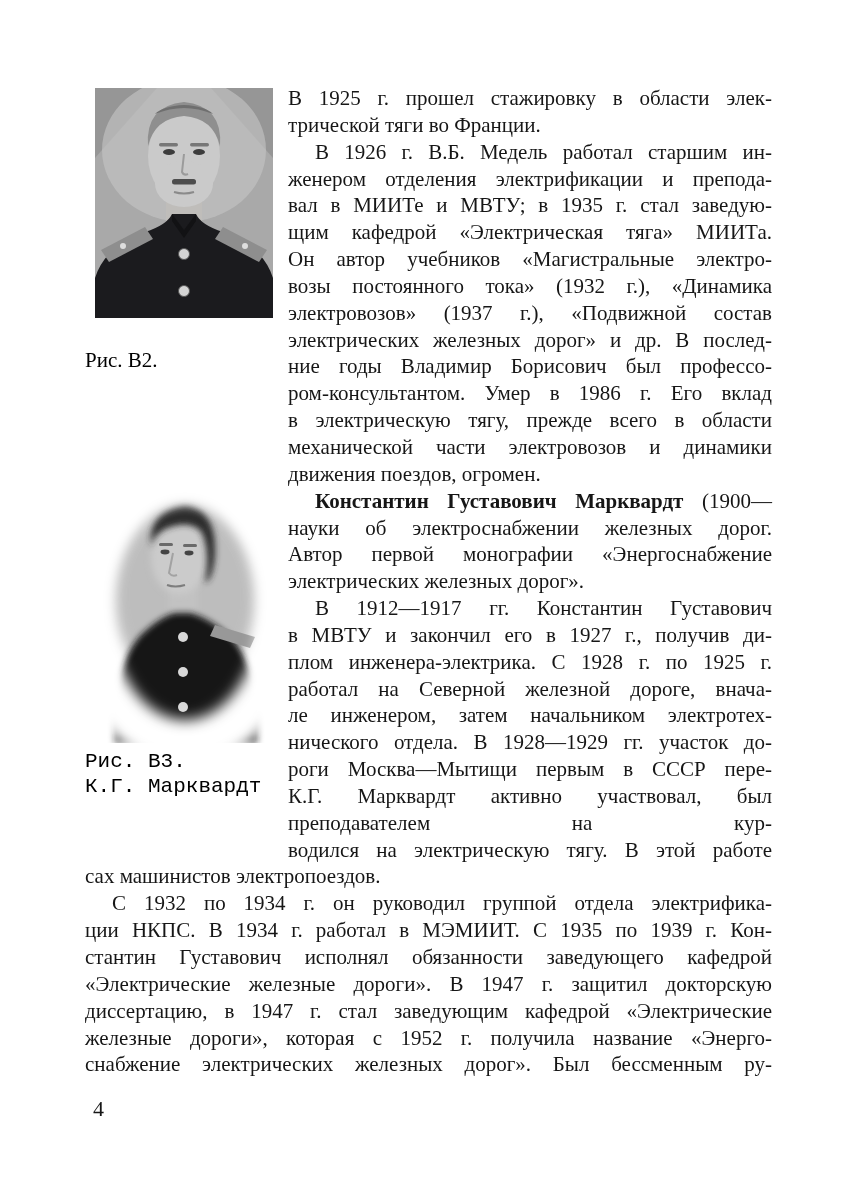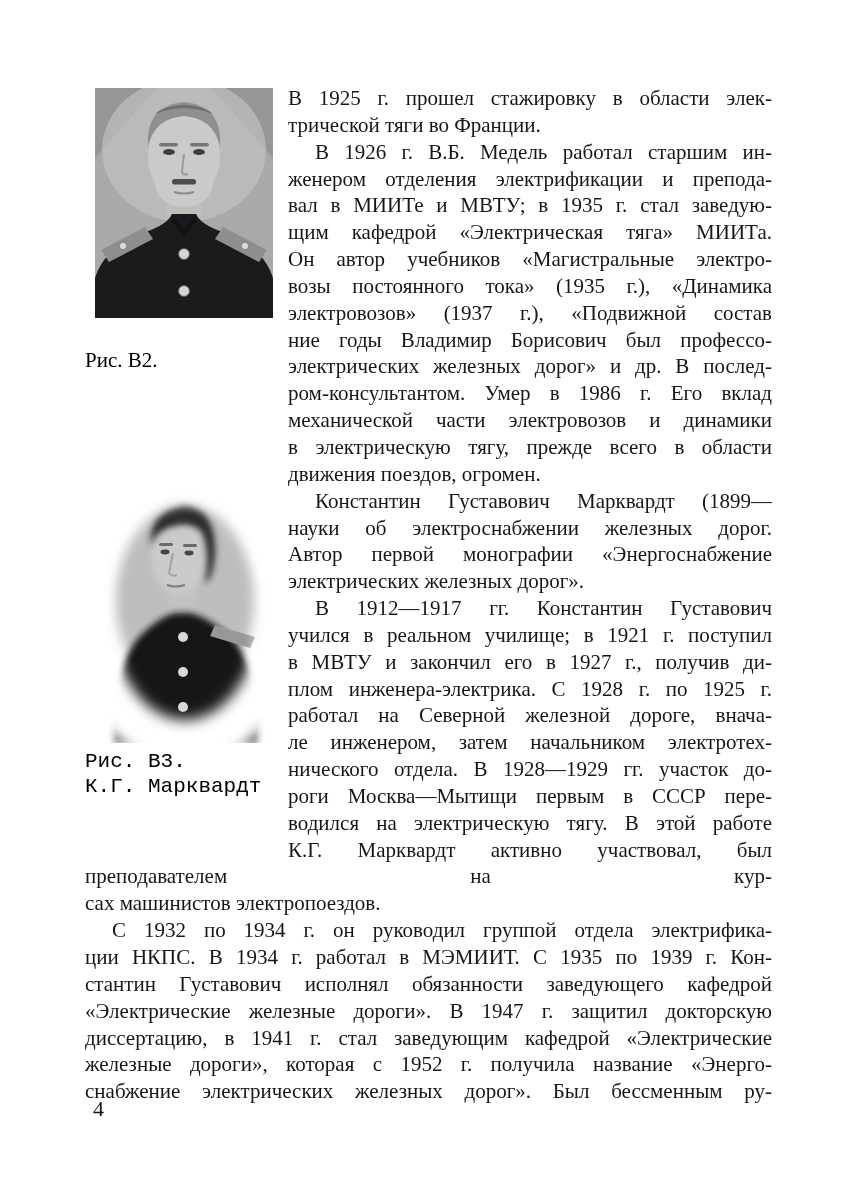--- a/index.html
+++ b/index.html
@@ -20,21 +20,21 @@
     font-size: 21px;
   }
   .ln {
     text-align: justify;
     text-align-last: justify;
     line-height: 26.85px;
     white-space: normal;
   }
   .ln.end { text-align-last: left; }
   .ln.ind { text-indent: 27px; }
-  .ln b { font-weight: normal; }
+  .ln b { font-weight: bold; }
 
   figure.fig { margin: 0; padding: 0; }
   .fig1 {
     float: left;
     width: 203px;
     height: 400px;
   }
   .fig2 {
     float: left;
     clear: left;
@@ -153,46 +153,45 @@
       </figcaption>
     </figure>
 
   <div class="ln">В 1925 г. прошел стажировку в области элек-</div>
       <div class="ln end">трической тяги во Франции.</div>
       <div class="ln ind">В 1926 г. В.Б. Медель работал старшим ин-</div>
       <div class="ln">женером отделения электрификации и препода-</div>
       <div class="ln">вал в МИИТе и МВТУ; в 1935 г. стал заведую-</div>
       <div class="ln">щим кафедрой «Электрическая тяга» МИИТа.</div>
       <div class="ln">Он автор учебников «Магистральные электро-</div>
-      <div class="ln">возы постоянного тока» (1935 г.), «Динамика</div>
+      <div class="ln">возы постоянного тока» (1932 г.), «Динамика</div>
       <div class="ln">электровозов» (1937 г.), «Подвижной состав</div>
+      <div class="ln">электрических железных дорог» и др. В послед-</div>
       <div class="ln">ние годы Владимир Борисович был профессо-</div>
-      <div class="ln">электрических железных дорог» и др. В послед-</div>
       <div class="ln">ром-консультантом. Умер в 1986 г. Его вклад</div>
+      <div class="ln">в электрическую тягу, прежде всего в области</div>
       <div class="ln">механической части электровозов и динамики</div>
-      <div class="ln">в электрическую тягу, прежде всего в области</div>
       <div class="ln end">движения поездов, огромен.</div>
-      <div class="ln ind"><b>Константин Густавович Марквардт</b><span> (1899—</span></div>
+      <div class="ln ind"><b>Константин Густавович Марквардт</b><span> (1900—</span></div>
       <div class="ln">науки об электроснабжении железных дорог.</div>
       <div class="ln">Автор первой монографии «Энергоснабжение</div>
       <div class="ln end">электрических железных дорог».</div>
       <div class="ln ind">В 1912—1917 гг. Константин Густавович</div>
-      <div class="ln">учился в реальном училище; в 1921 г. поступил</div>
       <div class="ln">в МВТУ и закончил его в 1927 г., получив ди-</div>
       <div class="ln">плом инженера-электрика. С 1928 г. по 1925 г.</div>
       <div class="ln">работал на Северной железной дороге, внача-</div>
       <div class="ln">ле инженером, затем начальником электротех-</div>
       <div class="ln">нического отдела. В 1928—1929 гг. участок до-</div>
       <div class="ln">роги Москва—Мытищи первым в СССР пере-</div>
+      <div class="ln">К.Г. Марквардт активно участвовал, был преподавателем на кур-</div>
       <div class="ln">водился на электрическую тягу. В этой работе</div>
-      <div class="ln">К.Г. Марквардт активно участвовал, был преподавателем на кур-</div>
       <div class="ln end">сах машинистов электропоездов.</div>
       <div class="ln ind">С 1932 по 1934 г. он руководил группой отдела электрифика-</div>
       <div class="ln">ции НКПС. В 1934 г. работал в МЭМИИТ. С 1935 по 1939 г. Кон-</div>
       <div class="ln">стантин Густавович исполнял обязанности заведующего кафедрой</div>
       <div class="ln">«Электрические железные дороги». В 1947 г. защитил докторскую</div>
-      <div class="ln">диссертацию, в 1941 г. стал заведующим кафедрой «Электрические</div>
+      <div class="ln">диссертацию, в 1947 г. стал заведующим кафедрой «Электрические</div>
       <div class="ln">железные дороги», которая с 1952 г. получила название «Энерго-</div>
       <div class="ln">снабжение электрических железных дорог». Был бессменным ру-</div>
     </div>
 
   <div class="pageno">4</div>
 </div>
 
 </body></html>

